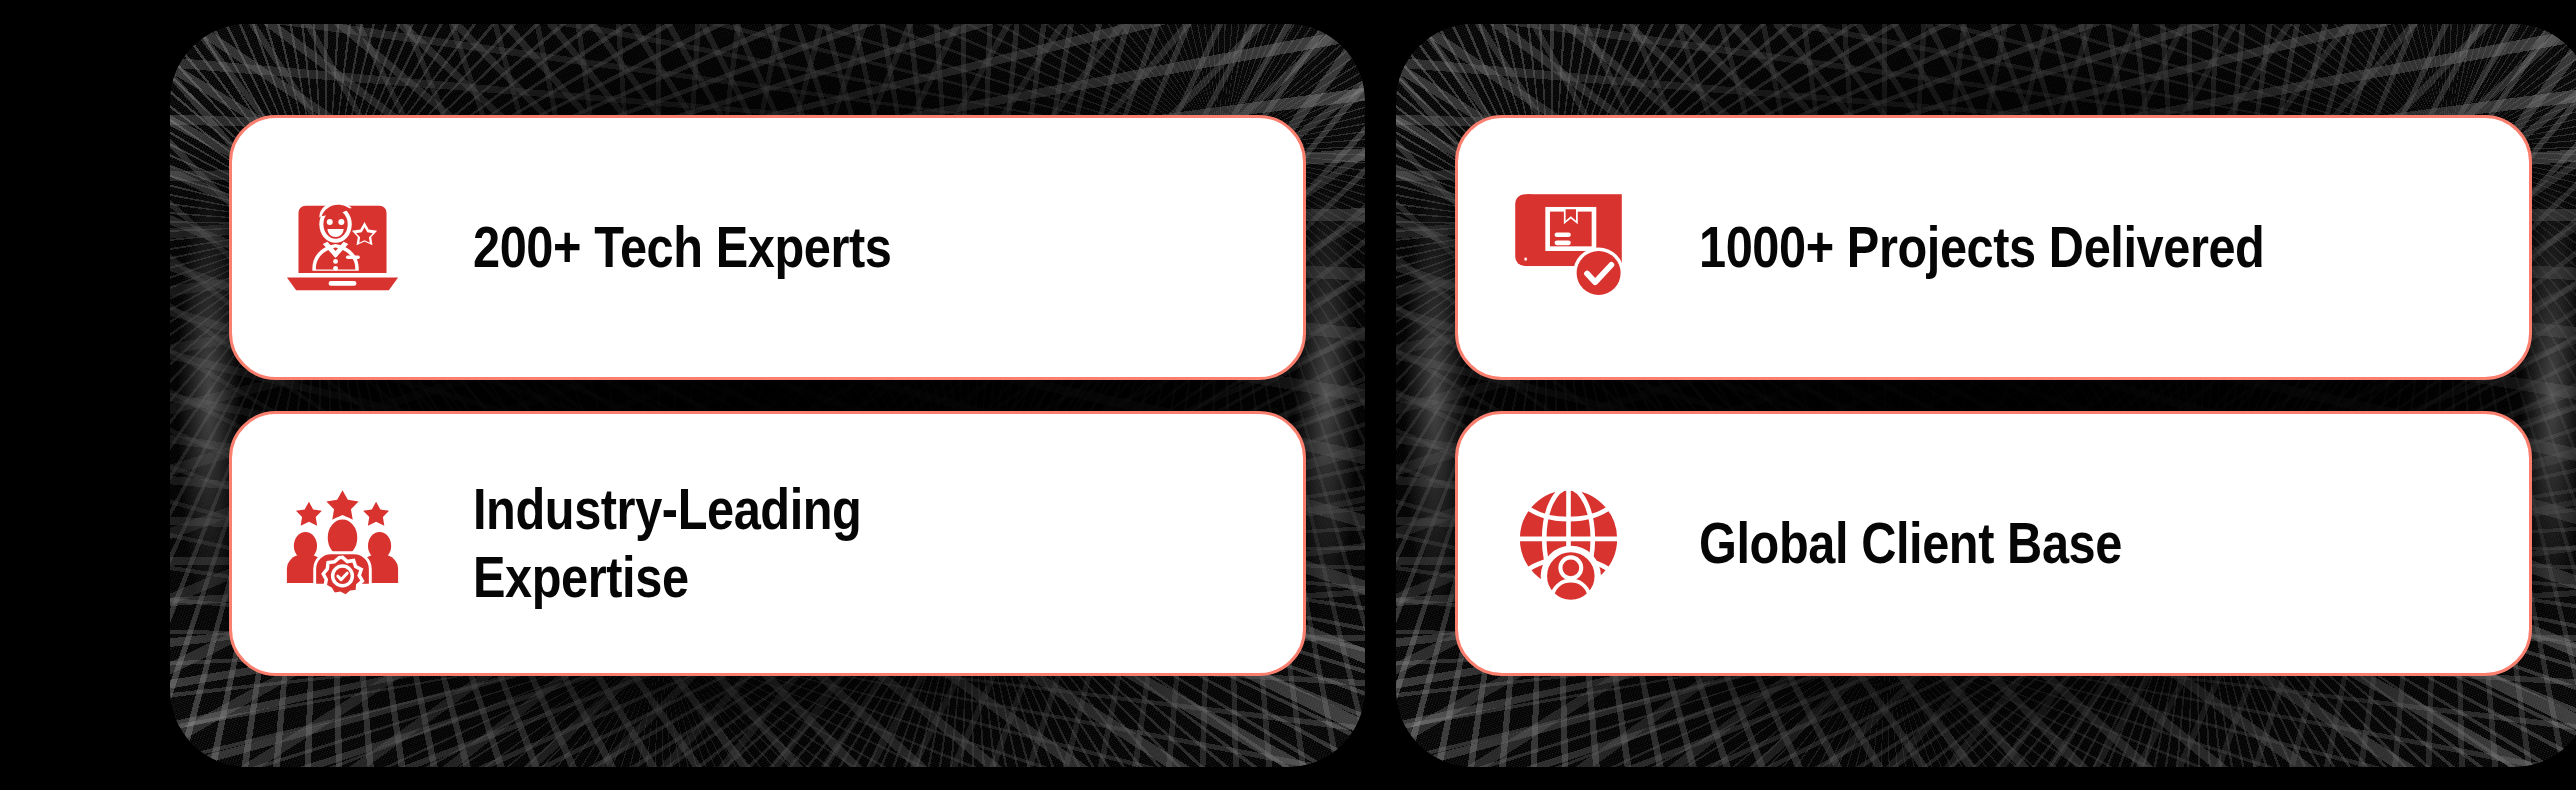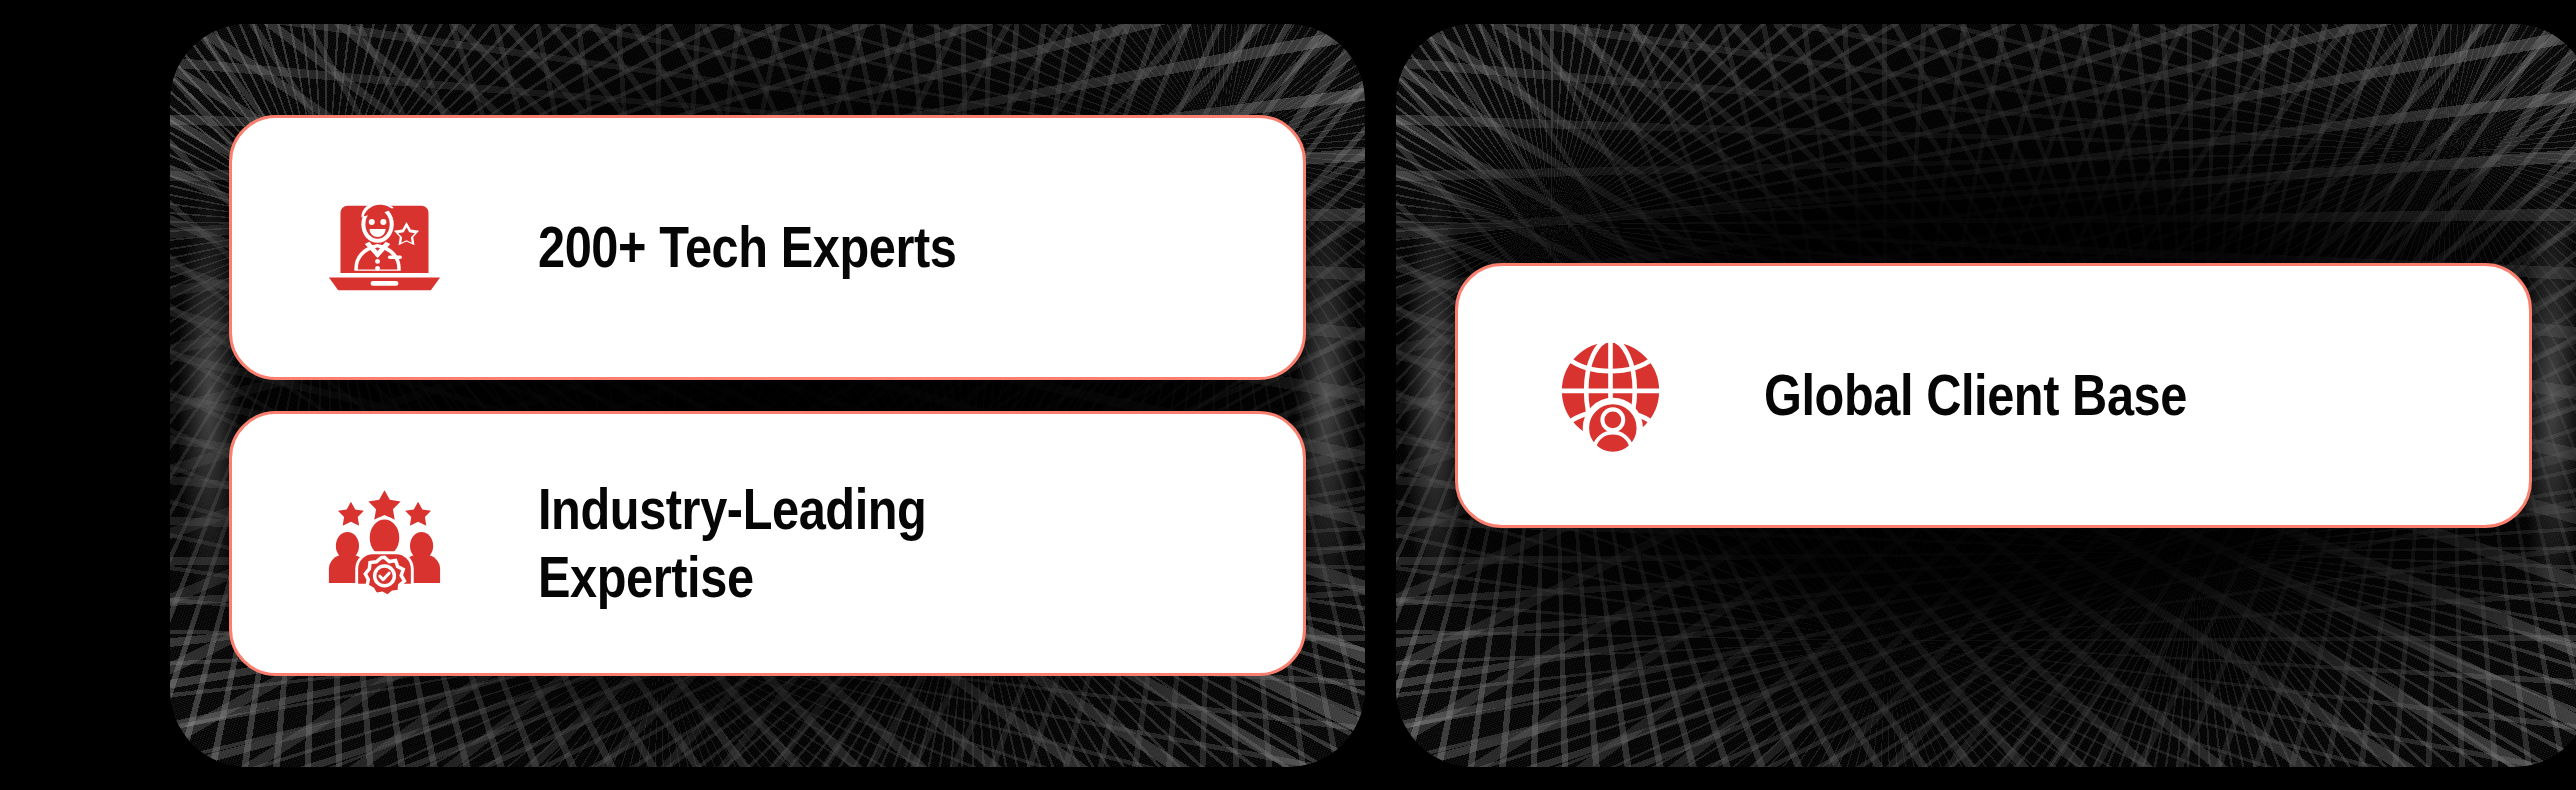--- a/index.html
+++ b/index.html
@@ -103,22 +103,22 @@
     z-index: 3;
     width: 1077px;
     height: 265px;
     background: #ffffff;
     border: 3.6px solid #fa7f6e;
     border-radius: 47px;
     box-sizing: border-box;
     display: flex;
     flex-direction: row;
     align-items: center;
-    padding-left: 83px;
-    gap: 84px;
+    padding-left: 41px;
+    gap: 61px;
   }
 
   .card-icon {
     flex: 0 0 auto;
     width: 139px;
     height: 139px;
     display: flex;
     align-items: center;
     justify-content: center;
   }
@@ -214,20 +214,44 @@
         </span>
         <span class="card-label">Industry-Leading
 Expertise</span>
       </div>
     </div>
 
     <div class="group-panel">
       <div class="group-seam left"></div>
       <div class="group-seam right"></div>
 
+      <div class="card">
+        <span class="card-icon">
+          <svg viewBox="0 0 120 120" xmlns="http://www.w3.org/2000/svg" fill="#d93330">
+
+            <path d="M14 22a8 8 0 0 1 8-8h6v62h-6a8 8 0 0 1-8-8V22z"></path>
+            <path d="M22 70h6" stroke="#ffffff" stroke-width="2.5"></path>
+
+            <rect x="24" y="14" width="82" height="62"></rect>
+
+            <rect x="42" y="27" width="40" height="34" fill="none" stroke="#ffffff" stroke-width="4"></rect>
+
+            <path d="M56 27h12v13l-6-5-6 5V27z" fill="#ffffff"></path>
+            <path d="M57.5 27h9v9.8l-4.5-3.7-4.5 3.7V27z" fill="#d93330"></path>
+
+            <rect x="48" y="47" width="14" height="4" rx="2" fill="#ffffff"></rect>
+            <rect x="48" y="54" width="14" height="4" rx="2" fill="#ffffff"></rect>
+
+            <circle cx="86" cy="82" r="22" fill="#ffffff"></circle>
+            <circle cx="86" cy="82" r="19" fill="#d93330"></circle>
+            <path d="M76 82.5l7 7.5 14-15" stroke="#ffffff" stroke-width="5" fill="none" stroke-linecap="round" stroke-linejoin="round"></path>
+          </svg>
+        </span>
+        <span class="card-label">1000+ Projects Delivered</span>
+      </div>
 
       <div class="card">
         <span class="card-icon">
           <svg viewBox="0 0 120 120" xmlns="http://www.w3.org/2000/svg" fill="#d93330">
             <circle cx="60" cy="56" r="44"></circle>
             <g fill="none" stroke="#ffffff" stroke-width="4">
               <circle cx="60" cy="56" r="44"></circle>
               <ellipse cx="60" cy="56" rx="21" ry="44"></ellipse>
               <line x1="60" y1="12" x2="60" y2="100"></line>
               <line x1="16" y1="56" x2="104" y2="56"></line>

